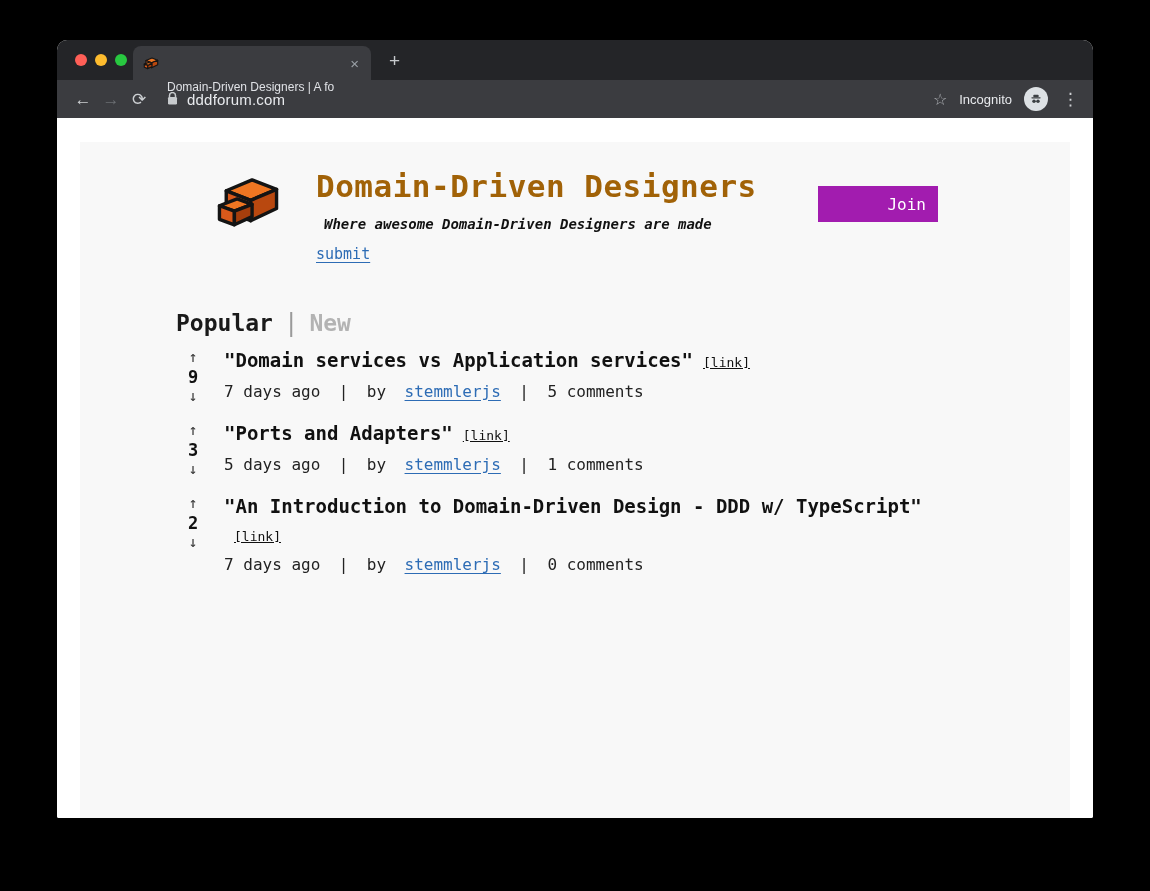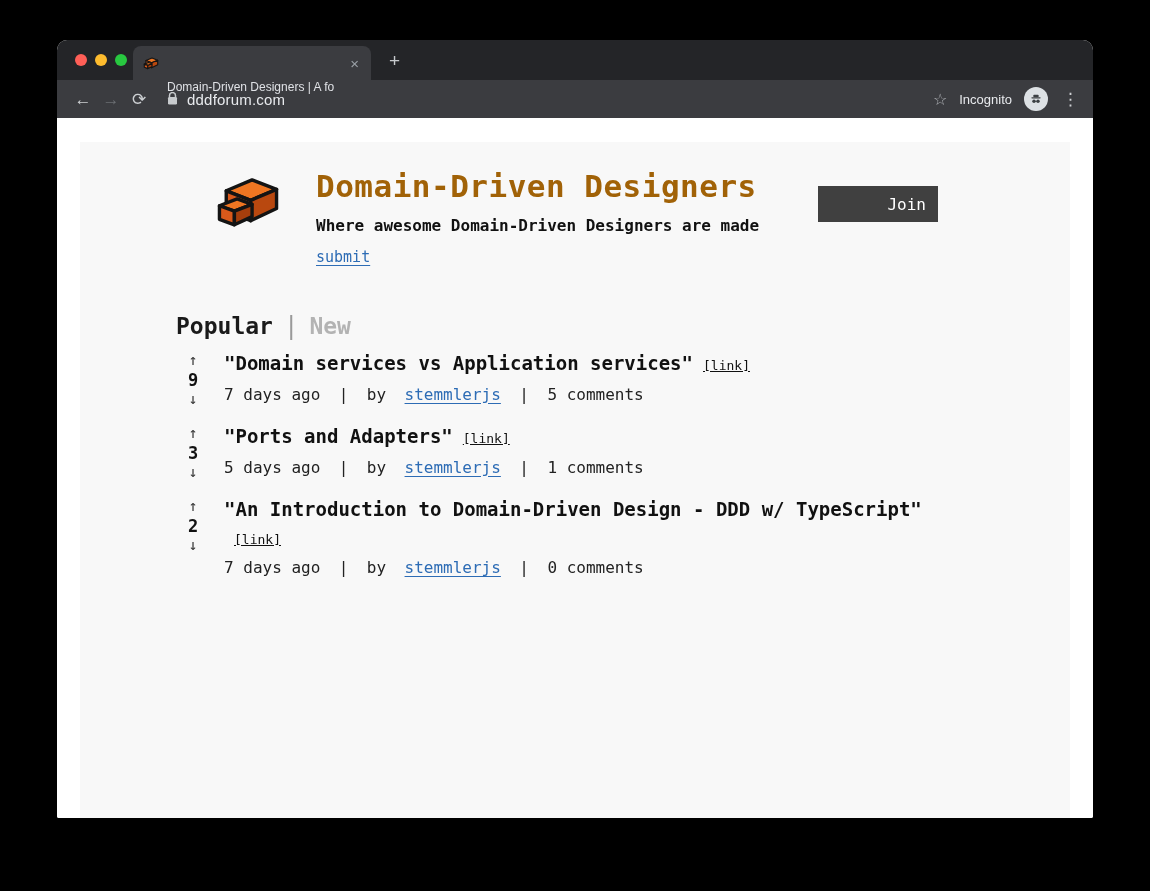--- a/index.html
+++ b/index.html
@@ -40,24 +40,24 @@
 
   
   .page{height:700px;background:#ffffff;overflow:hidden;
         font-family:"DejaVu Sans Mono","Liberation Mono",monospace;color:#1a1a1a;}
   .container{margin:24px 23px 0;height:676px;background:#f8f8f8;box-sizing:border-box;}
 
   .site-header{display:flex;padding:26px 132px 0 134px;gap:34px;}
   .logo{width:68px;height:66px;flex:0 0 auto;}
   .header-text{flex:1;min-width:0;}
   .site-title{margin:0;font-size:31px;font-weight:bold;letter-spacing:.5px;color:#a16207;}
-  .site-subtitle{margin:12px 0 0;font-size:16px;font-weight:bold;color:#111;}
+  .site-subtitle{margin:12px 8px 0;font-size:14px;font-weight:bold;color:#111;font-style:italic;}
   .submit-link{display:inline-block;margin-top:13px;font-size:15px;color:#2d6cb5;
                text-decoration:underline;text-underline-offset:3px;}
-  .join-button{flex:0 0 auto;width:120px;height:36px;margin-top:18px;background:#404040;
+  .join-button{flex:0 0 auto;width:120px;height:36px;margin-top:18px;background:#a21caf;
                color:#fff;border:none;font-family:inherit;font-size:16px;text-align:right;
                padding:0 12px 0 12px;box-sizing:border-box;}
 
   .filter-tabs{margin:46px 0 1px 96px;font-size:23px;font-weight:bold;display:flex;
                align-items:baseline;}
   .filter-popular{color:#1a1a1a;}
   .filter-divider{color:#9a9a9a;font-weight:400;margin:0 11px;font-size:24px;}
   .filter-new{color:#b3b3b3;}
 
   .posts{margin:10px 0 0 100px;}

